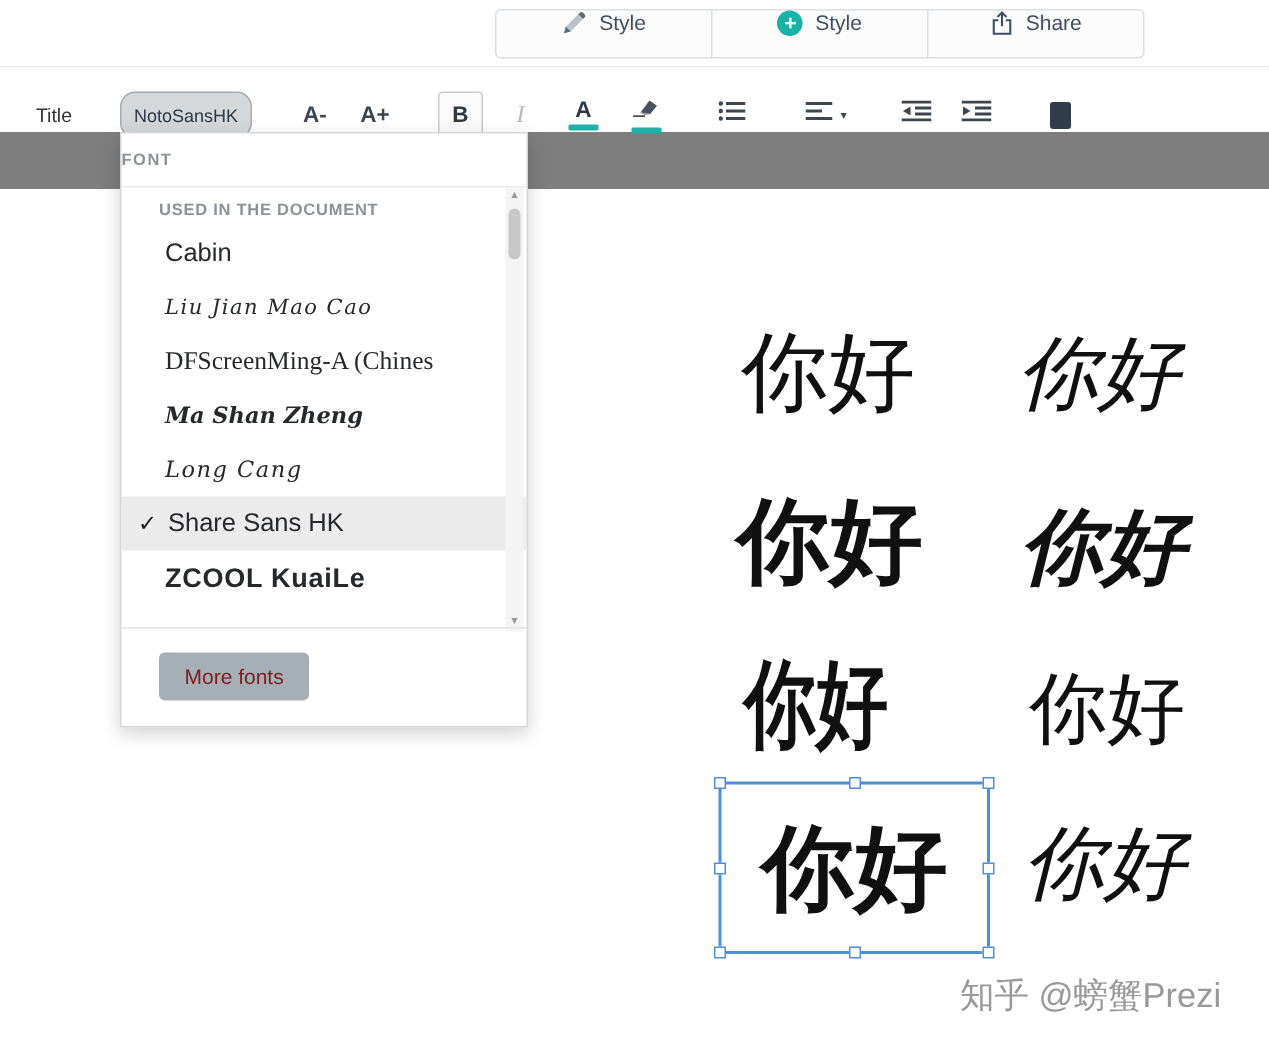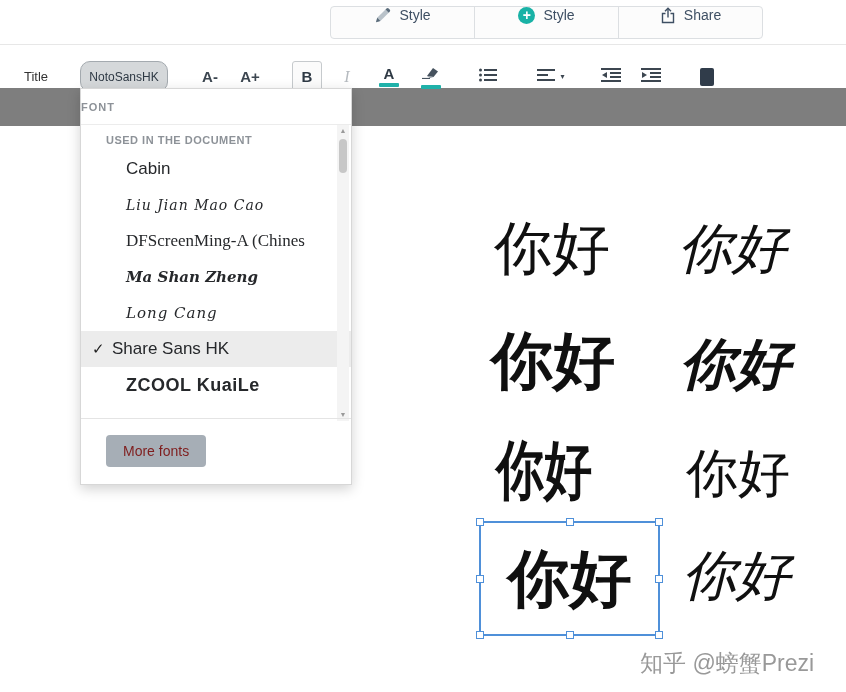--- a/index.html
+++ b/index.html
@@ -47,21 +47,21 @@
   .band{position:absolute;top:88px;left:0;right:0;height:38px;background:#7e7e7e;z-index:1;}
 
   
   .dropdown{position:absolute;left:80px;top:88px;width:272px;height:397px;background:#fff;
             border:1px solid #d7d7d7;box-shadow:0 4px 12px rgba(0,0,0,.18);z-index:20;box-sizing:border-box;}
   .dd-header{height:36px;line-height:36px;font-size:11px;font-weight:bold;
              color:#8d9298;letter-spacing:1px;border-bottom:1px solid #ececec;box-sizing:border-box;}
   .dd-scroll{position:absolute;top:36px;left:0;right:0;height:296px;overflow:hidden;}
   .dd-section{height:26px;line-height:30px;padding-left:25px;font-size:11px;font-weight:bold;
               color:#8d9298;letter-spacing:.5px;}
-  .dd-item{height:36px;display:flex;align-items:center;padding-left:45px;font-size:17px;
+  .dd-item{height:36px;display:flex;align-items:center;padding-left:29px;font-size:17px;
            color:#26282b;cursor:pointer;white-space:nowrap;overflow:hidden;}
   .dd-item.selected{background:#ececec;padding-left:11px;}
   .check{width:20px;font-size:15px;color:#222;}
   .f-ming{font-family:"Liberation Serif",serif;}
   .f-script-thin{font-family:"DejaVu Serif",serif;font-style:italic;font-size:14px;letter-spacing:1px;}
   .f-script{font-family:"DejaVu Serif",serif;font-style:italic;font-size:15px;letter-spacing:1px;}
   .f-brush{font-family:"DejaVu Serif",serif;font-style:italic;font-weight:bold;font-size:15px;}
   .f-kuaile{font-weight:bold;letter-spacing:.5px;font-size:18px;}
   .dd-sb{position:absolute;top:36px;right:2px;width:12px;height:296px;background:#f4f4f4;}
   .dd-sb .arr{position:absolute;left:0;width:12px;height:12px;font-size:7px;color:#9a9a9a;

